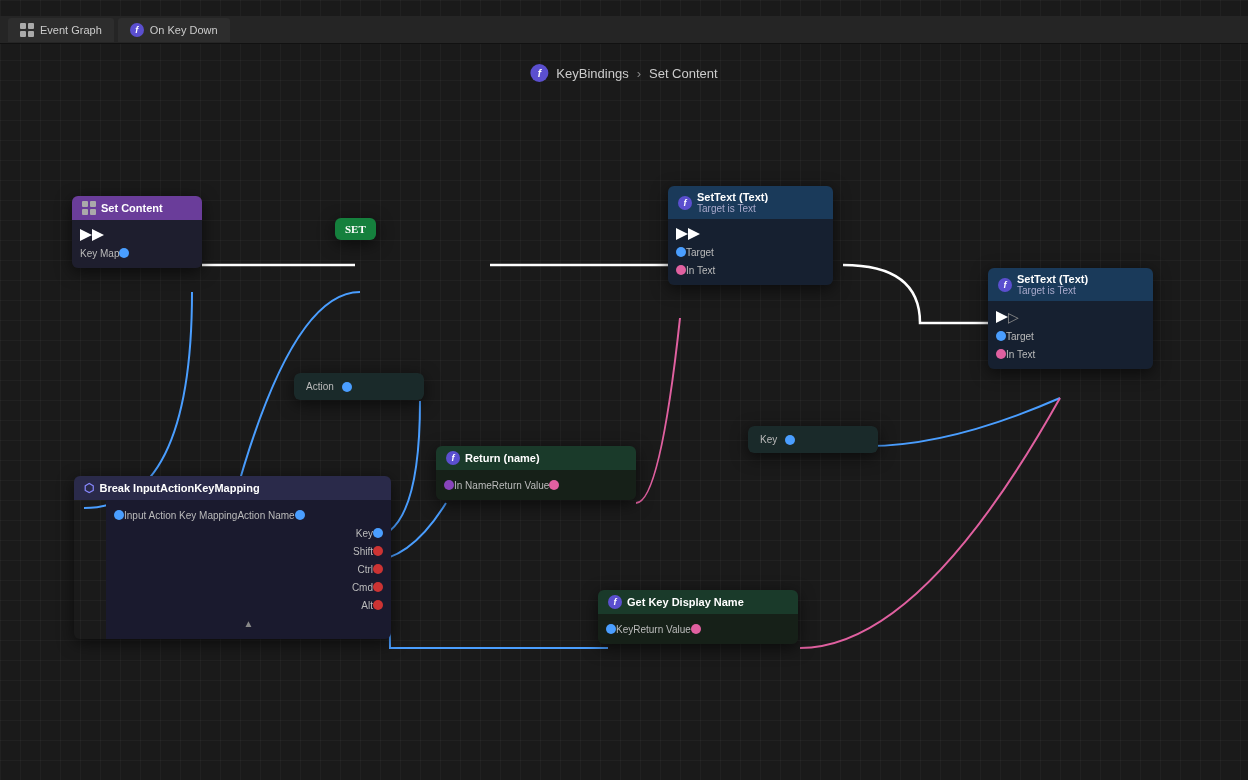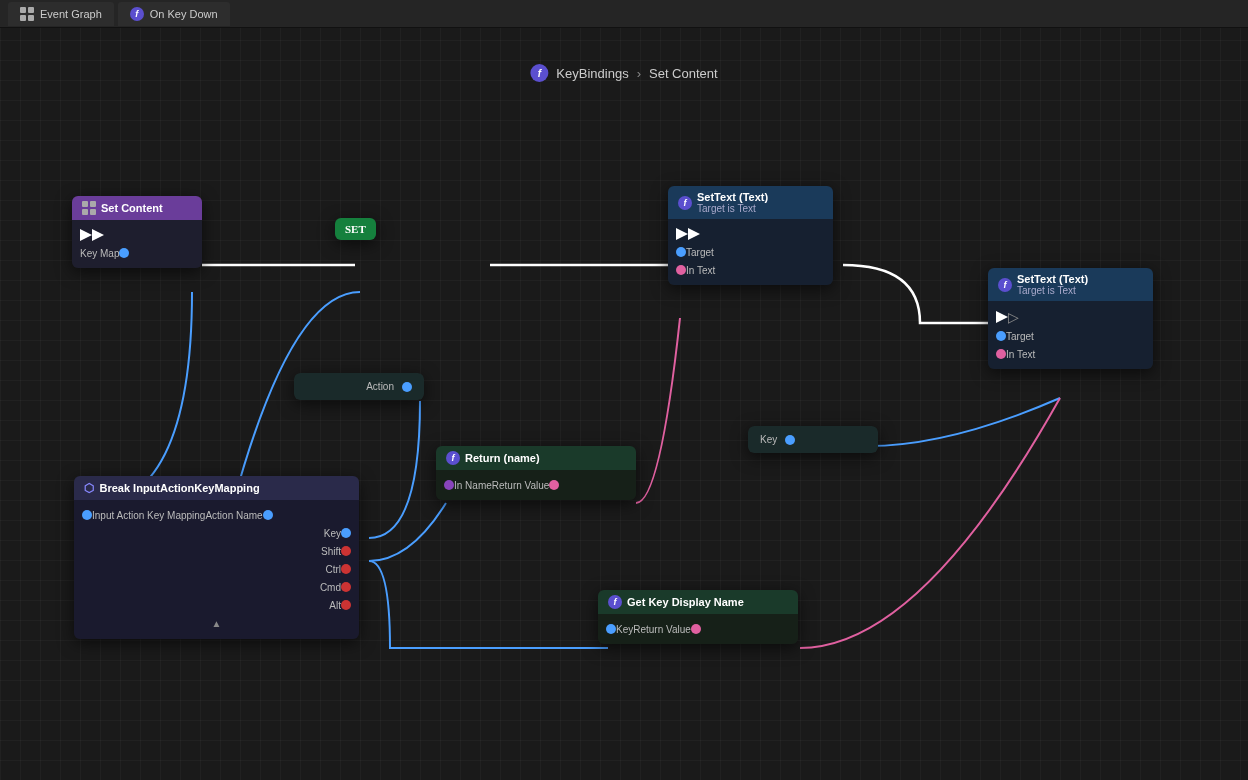--- a/index.html
+++ b/index.html
@@ -12,21 +12,21 @@
         linear-gradient(90deg, rgba(255,255,255,0.03) 1px, transparent 1px);
       background-size: 20px 20px;
       font-family: 'Segoe UI', Arial, sans-serif;
       overflow: hidden;
       position: relative;
     }
 
     
     .tab-bar {
       position: absolute;
-      top: 0; left: 0; right: 0;
+      top: 16px; left: 0; right: 0;
       height: 28px;
       background: #252525;
       display: flex;
       align-items: center;
       gap: 4px;
       padding: 0 8px;
       border-bottom: 1px solid #111;
       z-index: 100;
     }
     .tab {
@@ -181,28 +181,28 @@
     .node-settext-right {
       left: 988px; top: 240px;
     }
     .node-settext-right .node-header { background: #1a3a5a; }
     .node-settext-right .node-body { background: #162030; width: 165px; }
 
     
     .node-action {
       left: 294px; top: 345px;
     }
-    .node-action .node-body { background: #1a2a2a; border-radius: 6px; width: 130px; justify-content: flex-end; }
+    .node-action .node-body { background: #1a2a2a; border-radius: 6px; width: 130px; }
 
     
     .node-break {
       left: 74px; top: 448px;
     }
     .node-break .node-header { background: #2a2a4a; }
-    .node-break .node-body { background: #1a1a2e; width: 285px; }
+    .node-break .node-body { background: #1a1a2e; width: 285px; margin-left: 32px; }
 
     
     .node-totext {
       left: 436px; top: 418px;
     }
     .node-totext .node-header { background: #1a3a2a; }
     .node-totext .node-body { background: #162018; width: 200px; }
 
     
     .node-key {

